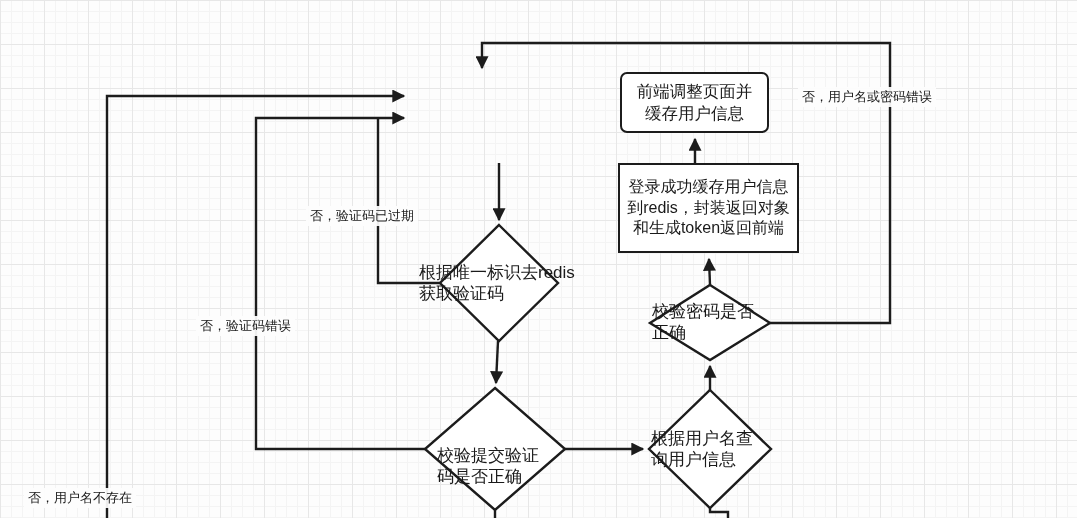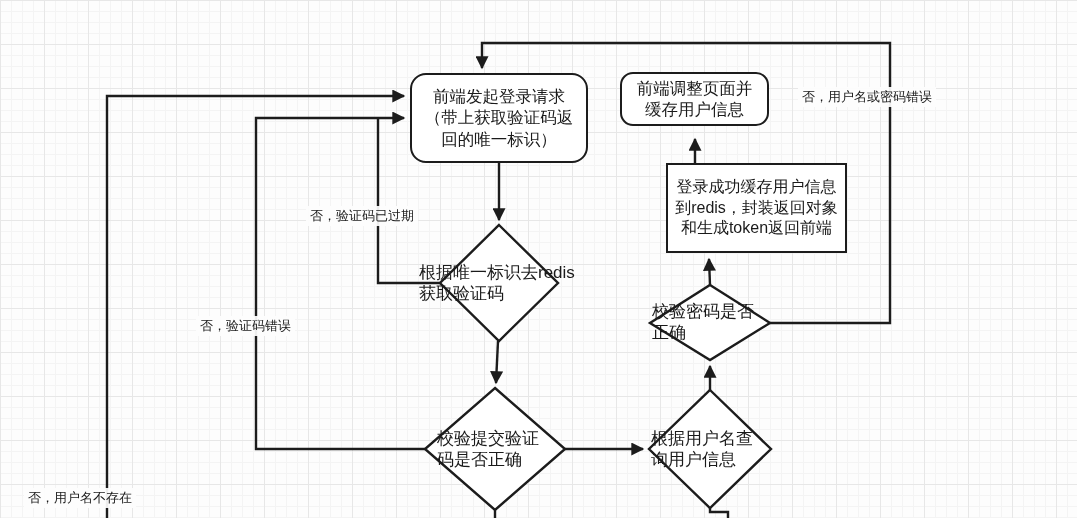--- a/index.html
+++ b/index.html
@@ -36,24 +36,24 @@
     pointer-events:none;
   }
   .elabel{
     position:absolute;
     font-size:13px;font-weight:500;
     background:rgba(253,253,253,0.93);
     padding:1px 4px;
     white-space:nowrap;
   }
   #n-login-request{left:410px;top:73px;width:178px;height:90px;}
-  #n-adjust-page{left:620px;top:72px;width:149px;height:54px;border-radius:13px;}
-  #n-login-success{left:618px;top:163px;width:181px;height:90px;font-size:16px;margin-left:48px;}
+  #n-adjust-page{left:620px;top:72px;width:149px;height:61px;border-radius:7px;}
+  #n-login-success{left:618px;top:163px;width:181px;height:90px;font-size:16px;}
   #t-get-code{left:419px;top:248px;width:160px;height:70px;}
-  #t-check-code{left:437px;top:414px;width:118px;height:70px;}
+  #t-check-code{left:437px;top:431px;width:118px;height:70px;}
   #t-query-user{left:651px;top:414px;width:118px;height:70px;}
   #t-check-password{left:652px;top:295px;width:116px;height:54px;}
   #lbl-user-pass-wrong{left:798px;top:87px;}
   #lbl-code-expired{left:306px;top:206px;}
   #lbl-code-wrong{left:196px;top:288px;margin-top:28px;}
   #lbl-user-not-exist{left:24px;top:488px;}
 </style>
 </head>
 <body>
 
@@ -82,21 +82,20 @@
     </g>
 
     <g stroke="#1c1c1c" stroke-width="2.4" fill="#ffffff">
       <polygon points="499,225 558,283 499,341 440,283"></polygon>
       <polygon points="495,388 565,449 495,510 425,449"></polygon>
       <polygon points="710,390 771,449 710,508 649,449"></polygon>
       <polygon points="710,285 770,323 710,360 650,323"></polygon>
     </g>
   </svg>
 
-  <div class="node rounded" id="n-login-request">前端发起登录请求（带上获取验证码返回的唯一标识）</div>
 
   <div class="node rounded" id="n-adjust-page">前端调整页面并缓存用户信息</div>
 
   <div class="node" id="n-login-success">登录成功缓存用户信息到redis，封装返回对象和生成token返回前端</div>
 
   <div class="dtext" id="t-get-code">根据唯一标识去redis获取验证码</div>
 
   <div class="dtext" id="t-check-code">校验提交验证码是否正确</div>
 
   <div class="dtext" id="t-query-user">根据用户名查询用户信息</div>

